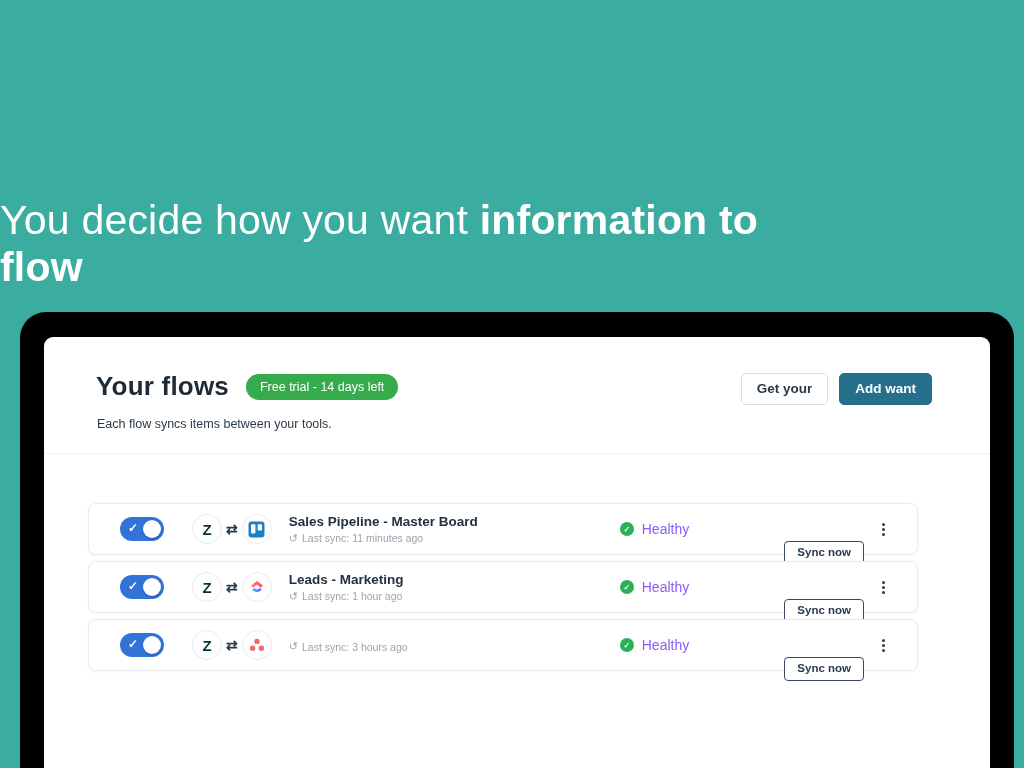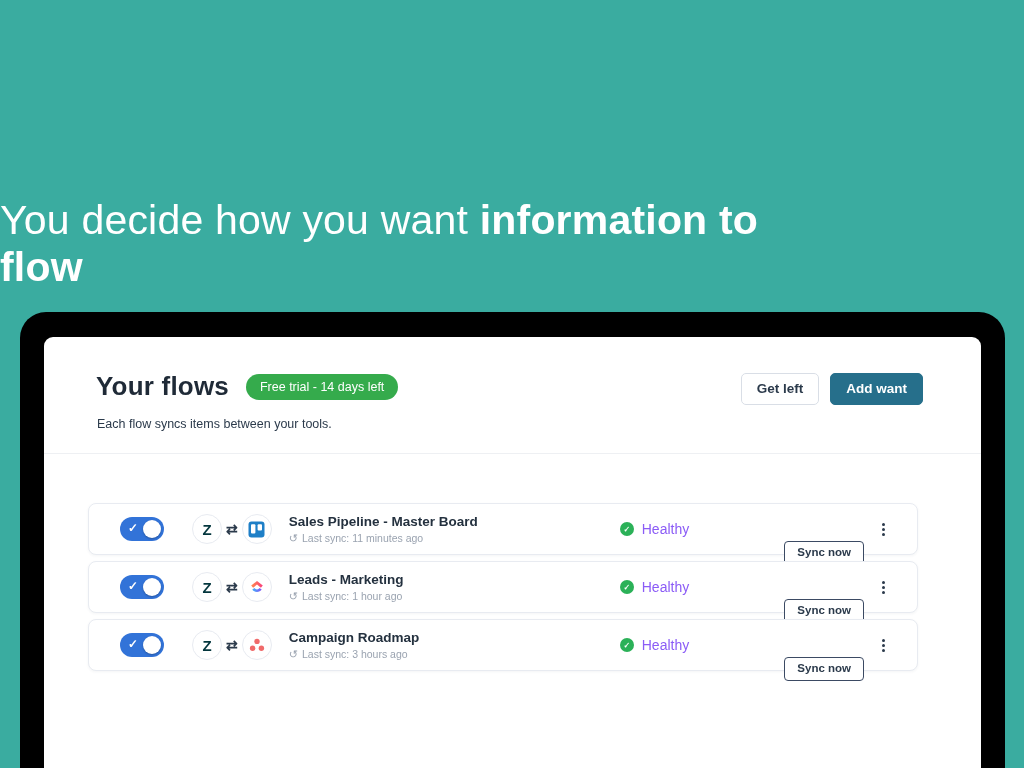--- a/index.html
+++ b/index.html
@@ -11,21 +11,21 @@
   
   .hero{
     position:absolute;top:197px;left:0;width:840px;
     color:#ffffff;font-size:41px;font-weight:300;
     letter-spacing:.2px;
   }
   .hero b{font-weight:700;}
   
   .laptop{
     position:absolute;left:20px;top:312px;width:985px;height:456px;
-    background:#000000;border-radius:26px 26px 0 0;
+    background:#000000;border-radius:26px 26px 0 0;padding-left:9px;
   }
   .screen{
     position:absolute;left:24px;top:25px;right:24px;bottom:0;
     background:#ffffff;border-radius:9px 9px 0 0;overflow:hidden;
   }
   
   .title-row{position:absolute;left:52px;top:34px;display:flex;align-items:center;gap:17px;}
   .app-title{font-size:26px;font-weight:600;color:#1f2a37;letter-spacing:.2px;}
   .trial-badge{
     background:#35ab4c;color:#fff;font-size:12.5px;font-weight:400;
@@ -93,21 +93,21 @@
 
 <div class="laptop">
   <div class="screen">
 
     <div class="title-row">
       <span class="app-title">Your flows</span>
       <span class="trial-badge">Free trial - 14 days left</span>
     </div>
     <div class="subtitle">Each flow syncs items between your tools.</div>
     <div class="header-buttons">
-      <button class="btn btn-secondary">Get left</button>
+      <button class="btn btn-secondary">Get your</button>
       <button class="btn btn-primary">Add want</button>
     </div>
     <div class="divider"></div>
 
     <div class="rows">
 
       <div class="row">
         <div class="toggle">
           <span class="check">✓</span>
           <span class="knob"></span>
@@ -202,21 +202,20 @@
           <span class="sync-arrows">⇄</span>
           <span class="app-circle">
             <svg width="18" height="18" viewBox="0 0 18 18">
               <circle cx="9" cy="5.4" r="2.7" fill="#f06a6a"></circle>
               <circle cx="4.6" cy="12.2" r="2.7" fill="#f06a6a"></circle>
               <circle cx="13.4" cy="12.2" r="2.7" fill="#f06a6a"></circle>
             </svg>
           </span>
         </div>
         <div class="flow-info">
-          <div class="flow-name">Campaign Roadmap</div>
           <div class="flow-sync">
             <span class="history-icon">↺</span>
             <span>Last sync: 3 hours ago</span>
           </div>
         </div>
         <div class="status">
           <span class="status-dot">✓</span>
           <span class="status-label">Healthy</span>
         </div>
         <button class="sync-btn">Sync now</button>

